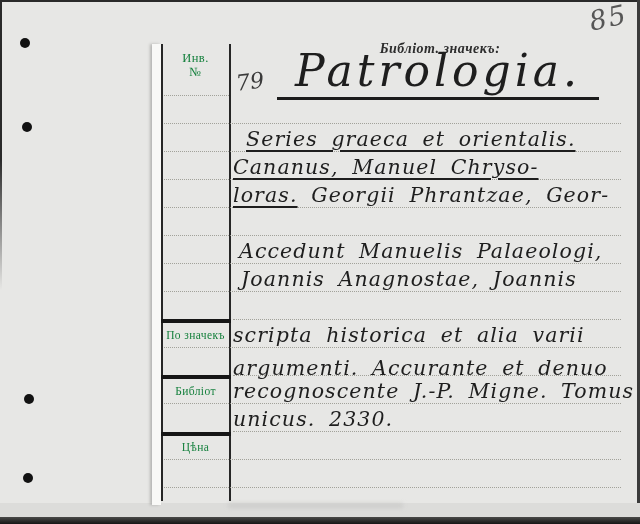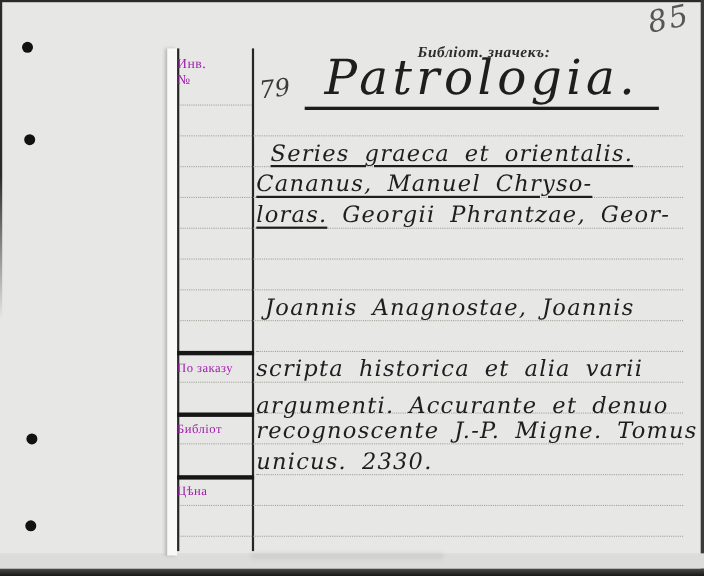--- a/index.html
+++ b/index.html
@@ -23,22 +23,22 @@
   .h1{left:20px;top:38px}.h2{left:22px;top:122px}.h3{left:24px;top:394px}.h4{left:23px;top:473px}
   
   .slip-edge{position:absolute;left:152px;top:44px;width:9px;height:461px;background:#f9f9f7;
     box-shadow:-2px 0 3px rgba(110,110,108,.4);}
   
   .vline{position:absolute;top:44px;height:457px;width:2px;background:#262626;}
   .vl-left{left:161px}.vl-right{left:229px}
   .rule{position:absolute;height:0;border-top:1.5px dotted #97978e;opacity:.85;}
   .sep{position:absolute;left:161px;width:70px;height:3.5px;background:#161616;}
   .sep1{top:319px}.sep2{top:375px}.sep3{top:432px}
-  .col-label{position:absolute;left:161px;width:69px;
-    font-family:"Liberation Serif", serif;color:#a21caf;font-size:11.5px;letter-spacing:.4px;}
+  .col-label{position:absolute;left:161px;width:69px;text-align:center;
+    font-family:"Liberation Serif", serif;color:#15803d;font-size:11.5px;letter-spacing:.4px;}
   .inv1{top:51px;font-size:12.5px;}
   .inv2{top:65px;font-size:12.5px;}
   .lab-order{top:329px}.lab-origin{top:385px}.lab-price{top:441px}
   
   .inv-value{position:absolute;left:236px;top:69px;font-size:22px;font-style:italic;
     color:#3a3a3a;transform:rotate(-7deg);}
   .corner-num{position:absolute;left:589px;top:2px;font-size:27px;font-style:italic;
     color:#565656;letter-spacing:2px;transform:rotate(-12deg);}
   .printed-header{position:absolute;left:330px;top:41px;width:220px;text-align:center;
     font-family:"Liberation Serif", serif;font-weight:bold;font-style:italic;
@@ -93,39 +93,42 @@
       <div class="rule" style="left: 164px; top: 459px; width: 457px;"></div>
       <div class="rule" style="left: 164px; top: 487px; width: 457px;"></div>
     </div>
 
   <div class="sep sep1"></div>
   <div class="sep sep2"></div>
   <div class="sep sep3"></div>
 
   <div class="col-label inv1">Инв.</div>
   <div class="col-label inv2">№</div>
-  <div class="col-label lab-order">По заказу</div>
+  <div class="col-label lab-order">По значекъ</div>
   <div class="col-label lab-origin">Библіот</div>
   <div class="col-label lab-price">Цѣна</div>
 
   <div class="inv-value">79</div>
   <div class="corner-num">85</div>
 
   <div class="printed-header">Библіот. значекъ:</div>
   <div class="title">Patrologia.</div>
   <div class="title-underline"></div>
 
   <div class="hand bl0">
     <span class="u">Series graeca et orientalis.</span><span></span>
   </div>
   <div class="hand bl1">
     <span class="u">Cananus, Manuel Chryso-</span><span></span>
   </div>
   <div class="hand bl2">
     <span class="u">loras.</span><span> Georgii Phrantzae, Geor-</span>
+  </div>
+  <div class="hand bl4">
+    <span class="u"></span><span>Accedunt Manuelis Palaeologi,</span>
   </div>
   <div class="hand bl5">
     <span class="u"></span><span>Joannis Anagnostae, Joannis</span>
   </div>
   <div class="hand bl7">
     <span class="u"></span><span>scripta historica et alia varii</span>
   </div>
   <div class="hand bl8">
     <span class="u"></span><span>argumenti. Accurante et denuo</span>
   </div>

